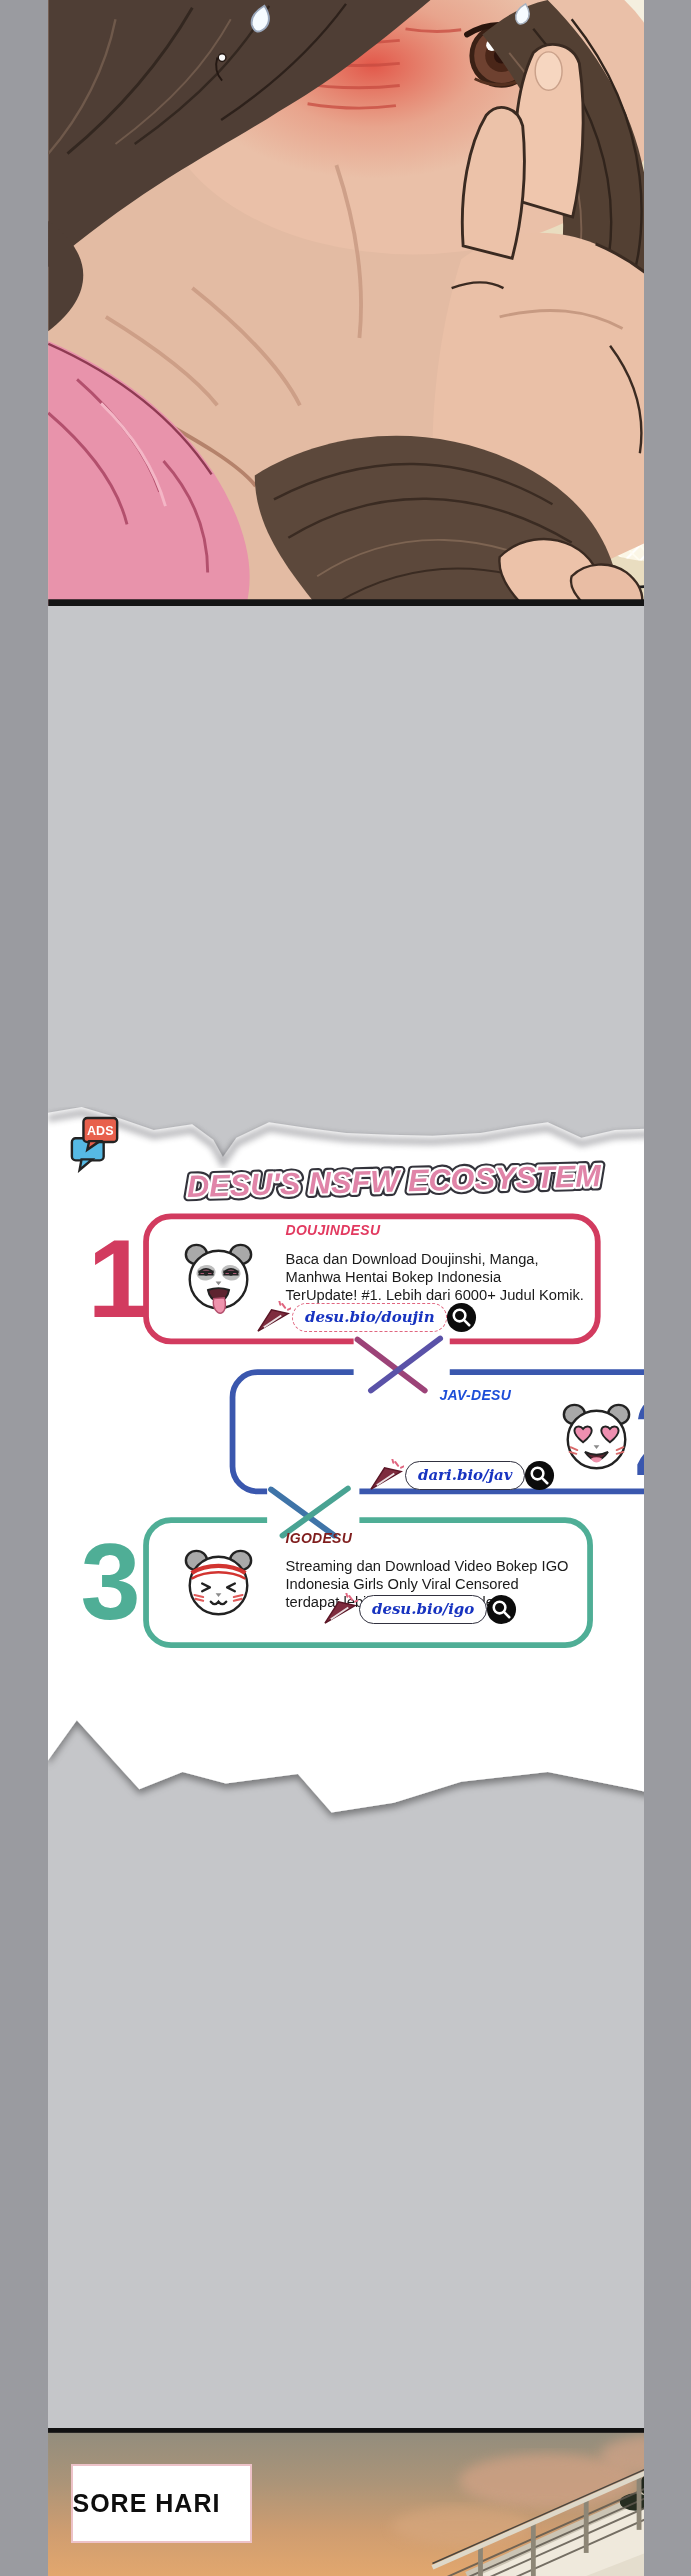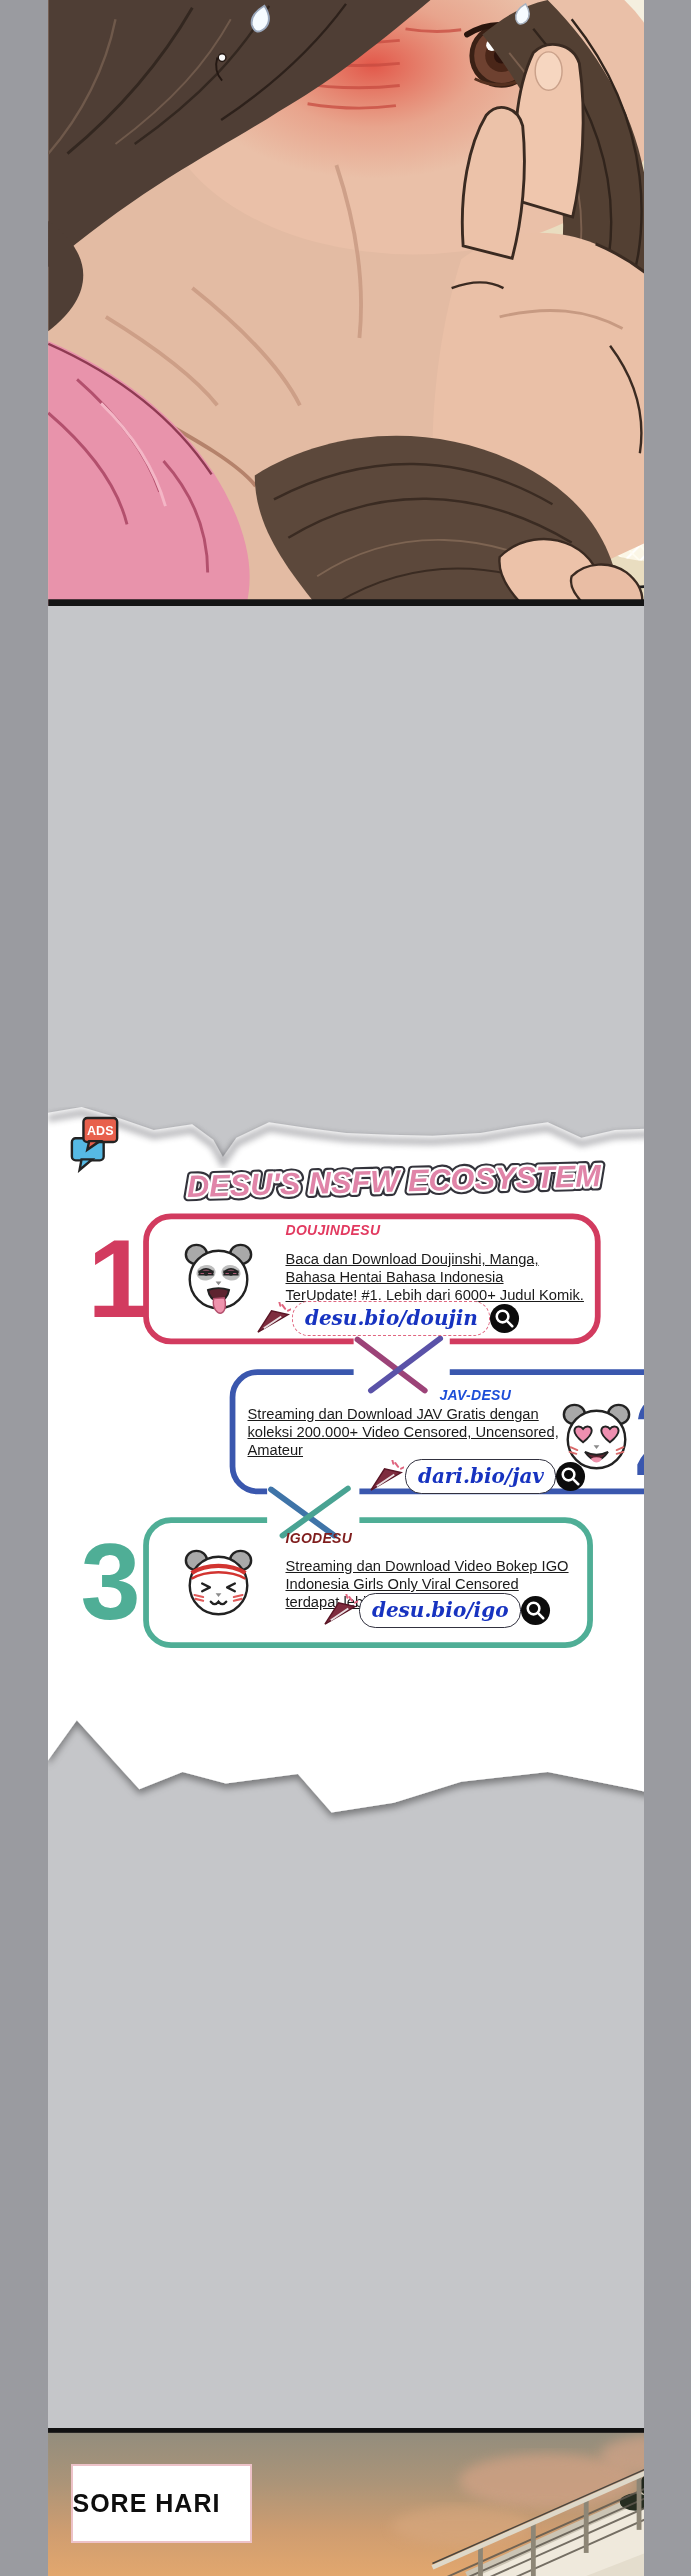--- a/index.html
+++ b/index.html
@@ -5,29 +5,29 @@
   html,body{margin:0;padding:0;background:#9a9ba0;}
   .page{position:relative;width:596px;height:2576px;margin:0 auto;background:#c5c6c9;overflow:hidden;
         font-family:"Liberation Sans",sans-serif;}
   .abs{position:absolute;}
   svg{display:block;}
 
   
   .card-number{position:absolute;font-weight:700;line-height:0.92;letter-spacing:-1.9px;
                font-family:"Liberation Sans",sans-serif;}
   .card-title{position:absolute;font-weight:700;font-style:italic;font-size:14px;letter-spacing:0.3px;}
-  .card-body{position:absolute;font-size:14.7px;line-height:18px;color:#1a1a1a;text-decoration:underline;}
+  .card-body{position:absolute;font-size:14.7px;line-height:18px;color:#1a1a1a;}
   .card-body span{display:block;}
   .pill-row{position:absolute;display:flex;align-items:center;}
   .link-pill{display:flex;align-items:center;background:#fff;border-radius:16.3px;
              padding:3.8px 11.5px 4.8px 11.5px;margin-left:1.9px;}
   .link-pill.dashed{border:1.9px dashed #e0657f;}
   .link-pill.solid{border:1.9px solid #31313f;}
   .link-text{font-family:"DejaVu Serif",serif;font-weight:700;font-style:italic;
-             font-size:20px;color:#1733c0;white-space:nowrap;}
+             font-size:15px;color:#1733c0;white-space:nowrap;}
   .search-btn{margin-left:-1px;}
 
   
   .caption-box{position:absolute;left:23px;top:2464px;width:177px;height:75px;background:#ffffff;
                border:2.9px solid #edc2c8;display:flex;align-items:center;}
   .caption-text{font-weight:700;font-size:25px;letter-spacing:1px;color:#0e0e0e;
                 font-family:"Liberation Sans",sans-serif;}
 </style>
 </head>
 <body>
@@ -218,46 +218,41 @@
     <circle cx="24" cy="34" r="2.2" fill="#222"></circle>
       <circle cx="50" cy="34" r="2.2" fill="#222"></circle>
     <path d="M34,42 L40,42 L37,46 Z" fill="#8a8a8a"></path>
     <path d="M26,51 Q37,47 48,51 Q46,62 37,62 Q28,62 26,51 Z" fill="#5d2430" stroke="#222" stroke-width="2"></path>
     <path d="M32,60 C30,70 36,76 40,75 C45,73 45,64 43,59 Z" fill="#ef93ad" stroke="#b3506d" stroke-width="1.5"></path>
   </svg>
 
   <div class="card-title" style="left:238px;top:1222px;color:#e23a60">DOUJINDESU</div>
   <div class="card-body" style="left:238px;top:1250px">
     <span>Baca dan Download Doujinshi, Manga,</span>
-    <span>Bahasa Hentai Bahasa Indonesia</span>
+    <span>Manhwa Hentai Bokep Indonesia</span>
     <span>TerUpdate! #1. Lebih dari 6000+ Judul Komik.</span>
   </div>
 
   <div class="pill-row" style="left:208px;top:1301px">
     <svg width="35" height="33" viewBox="0 0 36 34">
       <path d="M27,3 l3,4 M33,9 l4,-2 M24,0 l1,4" stroke="#e0657f" stroke-width="2" stroke-linecap="round"></path>
       <polygon points="2,31 33,13 16,9" fill="#7e2c3e" stroke="#5a1626" stroke-width="1.5"></polygon>
       <path d="M8,27 L26,15" stroke="#ffffff" stroke-width="2" opacity=".85"></path>
     </svg>
     <div class="link-pill dashed">
       <span class="link-text">desu.bio/doujin</span>
     </div>
     <svg class="search-btn" width="31" height="31" viewBox="0 0 32 32">
       <circle cx="16" cy="16" r="15" fill="#0c0c0c"></circle>
       <circle cx="14" cy="14" r="6" fill="none" stroke="#fff" stroke-width="2.6"></circle>
       <line x1="18.5" y1="18.5" x2="24" y2="24" stroke="#fff" stroke-width="2.6" stroke-linecap="round"></line>
     </svg>
   </div>
 
   <div class="card-title" style="left:392px;top:1387px;color:#1d4ed8">JAV-DESU</div>
-  <div class="card-body" style="left:200px;top:1405px">
-    <span>Streaming dan Download JAV Gratis dengan</span>
-    <span>koleksi 200.000+ Video Censored, Uncensored,</span>
-    <span>Amateur</span>
-  </div>
 
   <svg class="abs" style="left:513px;top:1401px" width="71" height="75" viewBox="0 0 74 78">
     <ellipse cx="14" cy="14" rx="11" ry="10" fill="#a9a9a9" stroke="#222" stroke-width="2.5"></ellipse>
     <ellipse cx="60" cy="14" rx="11" ry="10" fill="#a9a9a9" stroke="#222" stroke-width="2.5"></ellipse>
     <circle cx="37" cy="40" r="30" fill="#fff" stroke="#222" stroke-width="2.5"></circle>
     <path d="M23,29 c-3,-4 -9,-3 -9,2 c0,4 4,8 9,12 c5,-4 9,-8 9,-12 c0,-5 -6,-6 -9,-2 Z" fill="#ef8fb0" stroke="#222" stroke-width="2"></path>
     <path d="M51,29 c-3,-4 -9,-3 -9,2 c0,4 4,8 9,12 c5,-4 9,-8 9,-12 c0,-5 -6,-6 -9,-2 Z" fill="#ef8fb0" stroke="#222" stroke-width="2"></path>
     <path d="M10,48 l7,3 M9,53 l7,2 M58,51 l7,-3 M58,55 l7,-2" stroke="#d96a6a" stroke-width="2" stroke-linecap="round"></path>
     <path d="M34,46 L40,46 L37,50 Z" fill="#8a8a8a"></path>
     <path d="M25,53 Q37,70 49,53 Q37,59 25,53 Z" fill="#5d2430" stroke="#222" stroke-width="2"></path>

